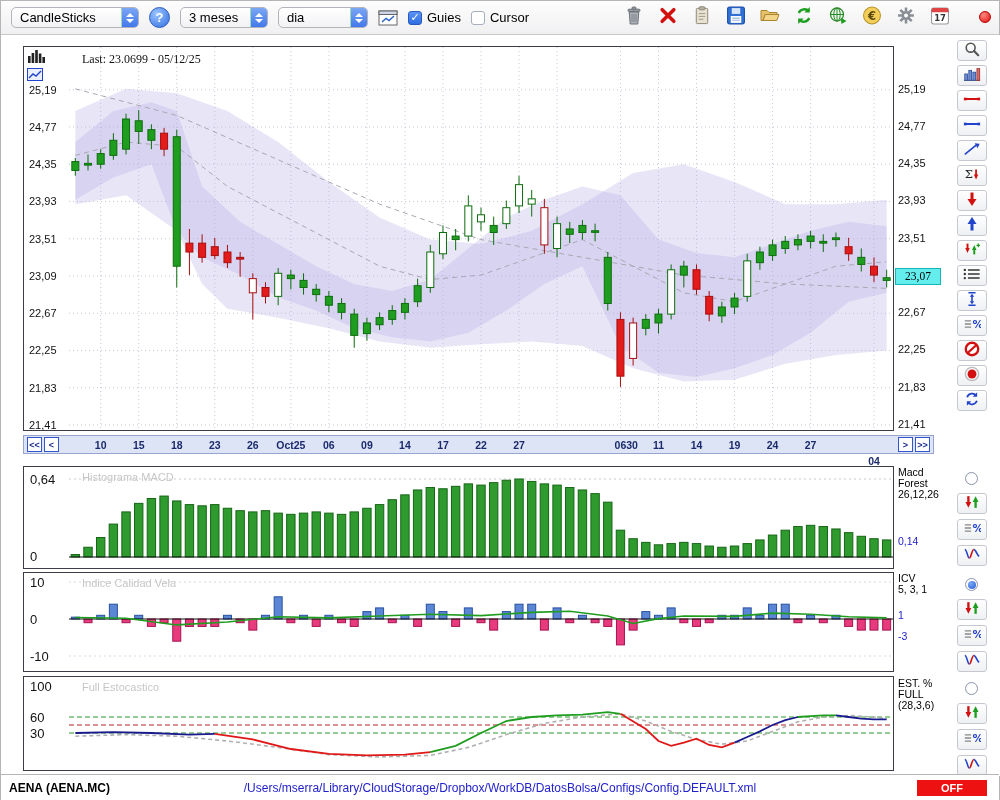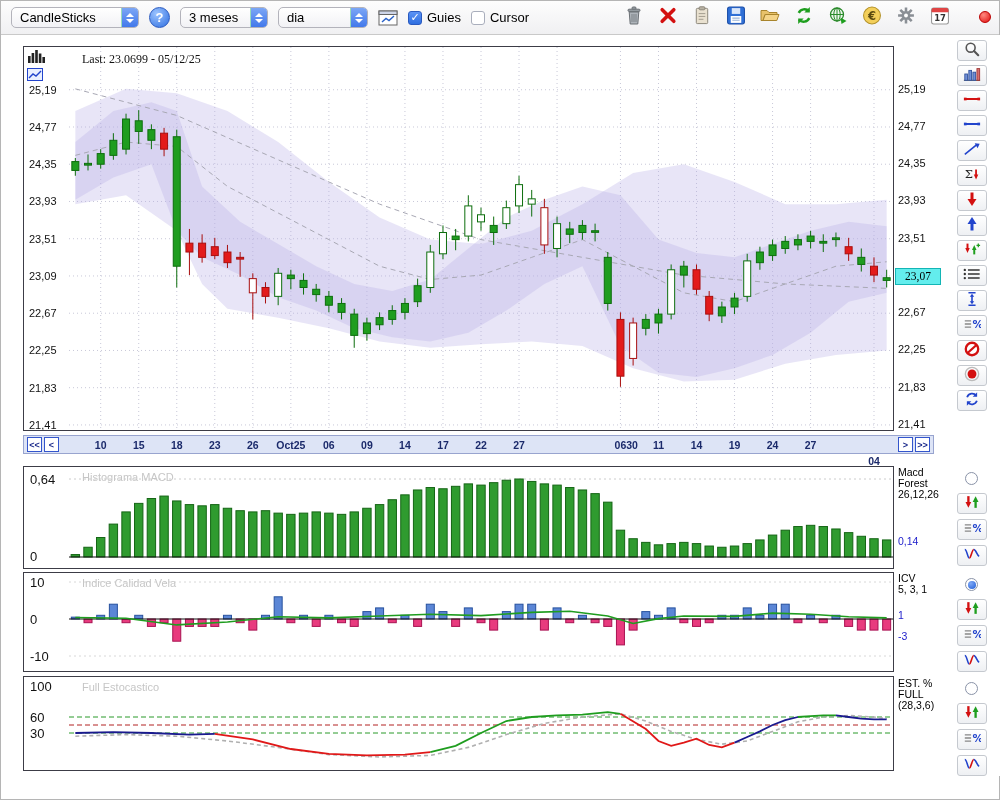--- a/index.html
+++ b/index.html
@@ -803,14 +803,19 @@
       </span>
       <span class="side-btn" style="top: 720px;">
         <span><svg viewBox="0 0 20 16">
             <path d="M2 3c2.5 0 3 9.5 5 9.5" fill="none" stroke="#2244cc" stroke-width="1.8"></path>
             <path d="M7 12.5c2 0 3-9.5 5-9.5" fill="none" stroke="#d31010" stroke-width="1.8"></path>
             <path d="M12 3c2.5 0 3.5 6.5 6 7.5" fill="none" stroke="#2244cc" stroke-width="1.8"></path>
           </svg></span>
       </span>
     </div>
 
+  <div class="statusbar">
+    <div class="sb-symbol">AENA (AENA.MC)</div>
+    <div class="sb-path">/Users/mserra/Library/CloudStorage/Dropbox/WorkDB/DatosBolsa/Configs/Config.DEFAULT.xml</div>
+    <div class="sb-off">OFF</div>
+  </div>
 
 </div>
 
 </body></html>

